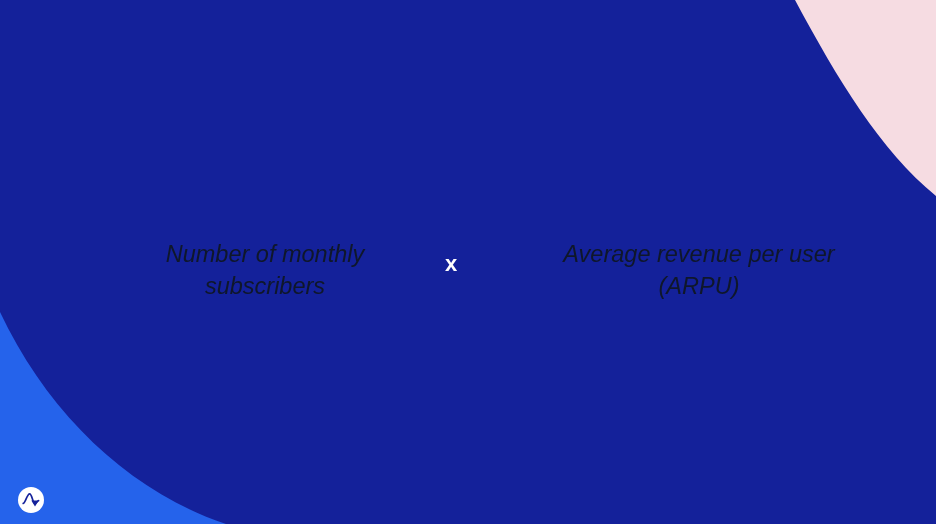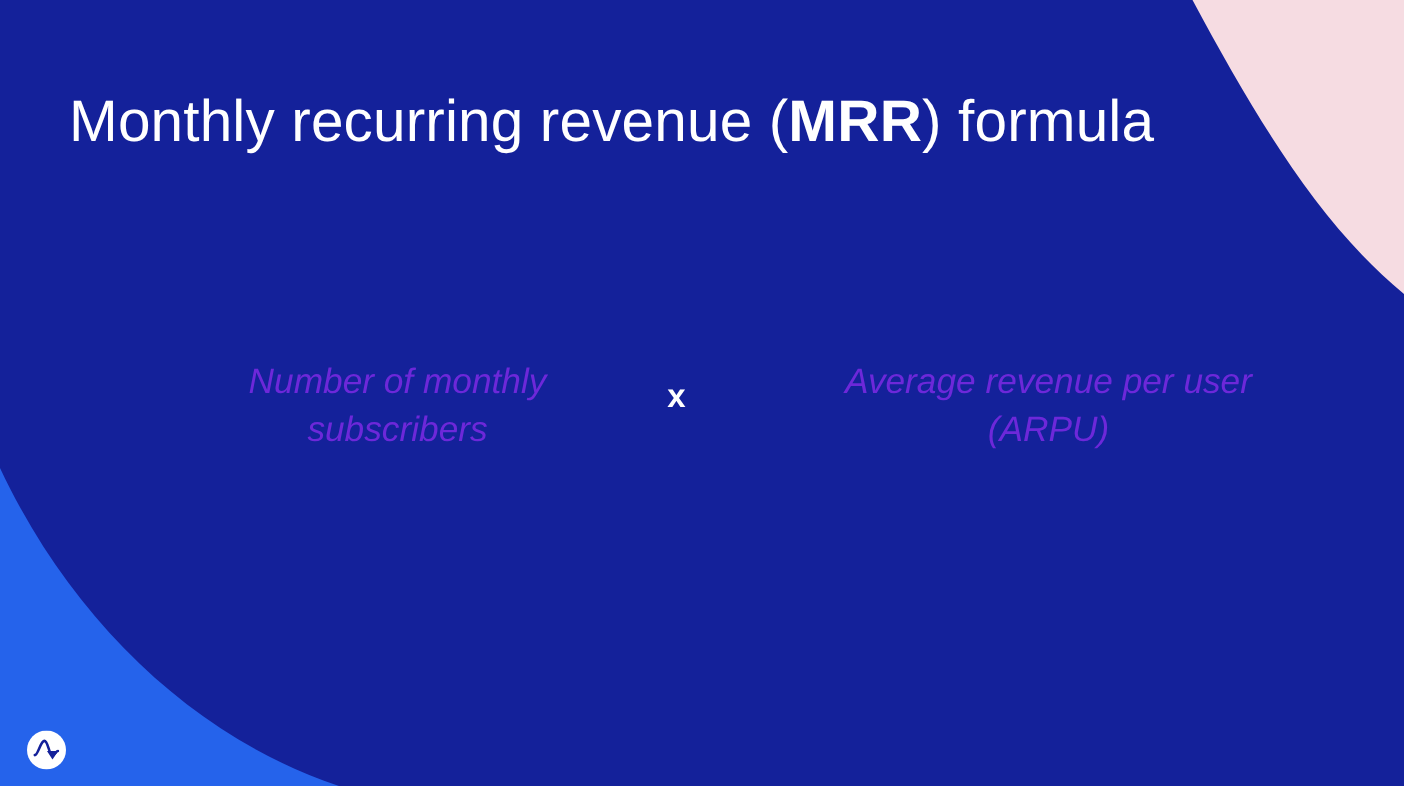--- a/index.html
+++ b/index.html
@@ -49,21 +49,21 @@
     top: 238px;
     width: 936px;
     height: 72px;
   }
   .formula-term {
     position: absolute;
     top: 0;
     font-style: italic;
     font-size: 23.5px;
     line-height: 32px;
-    color: #6d28d9;
+    color: #0f172a;
     text-align: center;
     font-weight: 400;
   }
   #term-left {
     left: 125px;
     width: 280px;
   }
   #term-right {
     left: 549px;
     width: 300px;
@@ -95,21 +95,20 @@
   <svg id="bg-layer" viewBox="0 0 936 524" preserveAspectRatio="none" aria-hidden="true">
     <rect x="0" y="0" width="936" height="524" fill="#f6dce2"></rect>
     <path d="M 795 0 L 0 0 L 0 524 L 936 524 L 936 196
              C 880 150 838 80 795 0 Z" fill="#14219a"></path>
     <path d="M 0 312 L 0 524 L 226 524
              C 130 492 48 414 0 312 Z" fill="#2563eb"></path>
   </svg>
 
   <div class="content">
 
-    <h1 id="slide-title"><span>Monthly recurring revenue (</span><span class="strong">MRR</span><span>) formula</span></h1>
 
     <div id="formula-row">
       <div class="formula-term" id="term-left">Number of monthly subscribers</div>
       <div id="operator-multiply">x</div>
       <div class="formula-term" id="term-right">Average revenue per user (ARPU)</div>
     </div>
 
     <svg id="brand-logo" viewBox="0 0 26 26" aria-hidden="true">
       <circle cx="13" cy="13" r="13" fill="#ffffff"></circle>
       <path d="M 5.2 16.4 C 7.4 16.4 9.0 6.9 11.6 6.9 C 14.1 6.9 14.6 16.4 16.9 16.4

